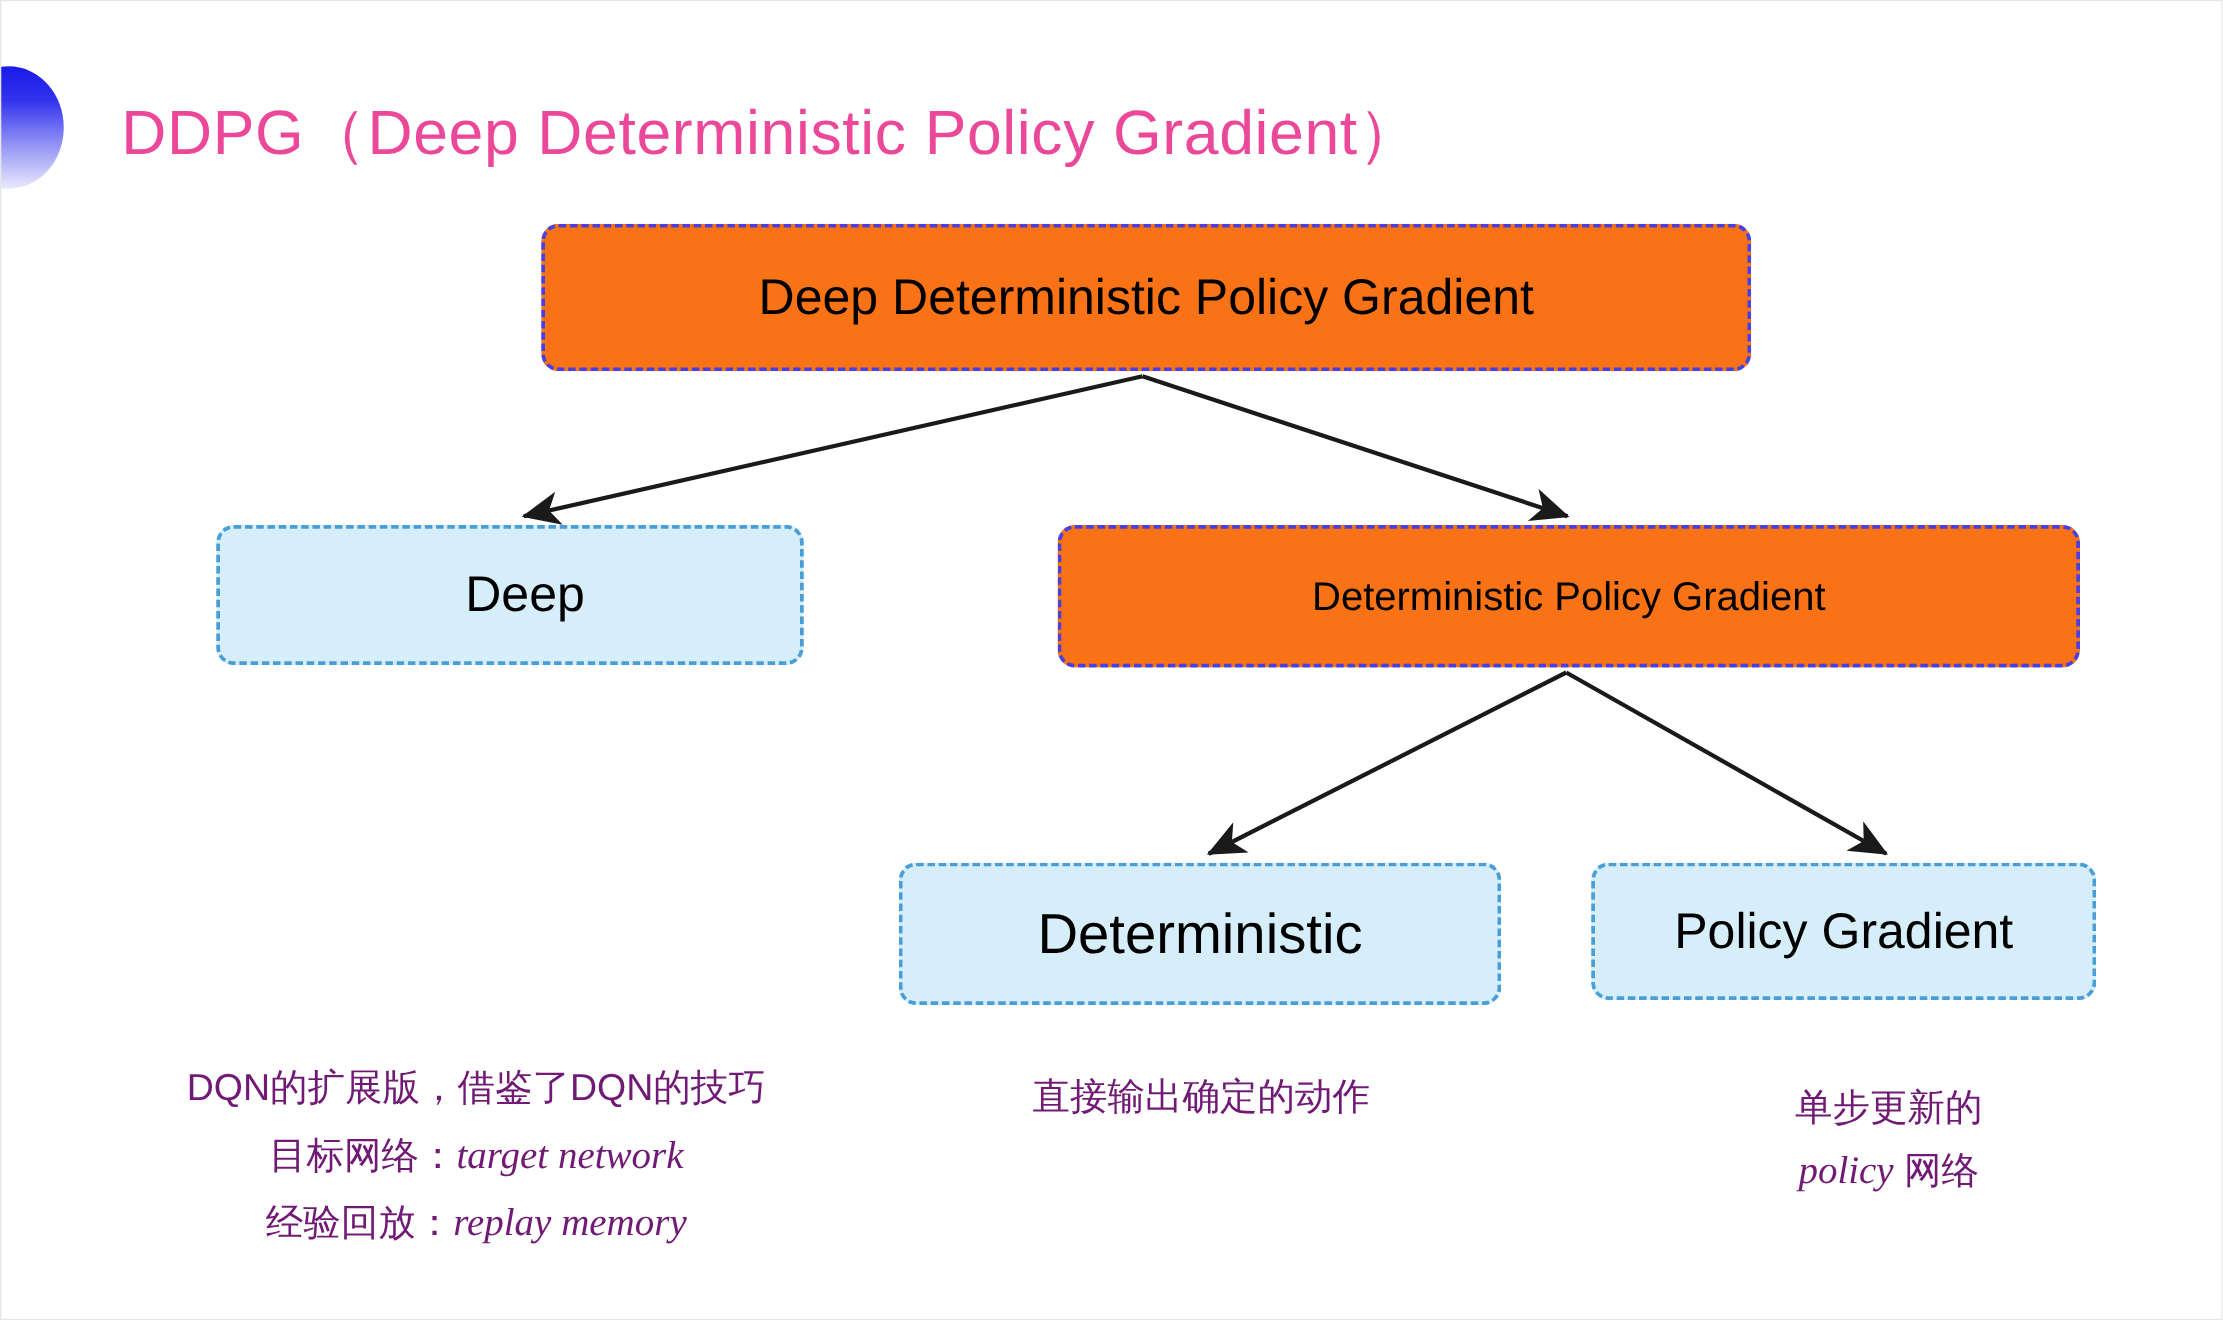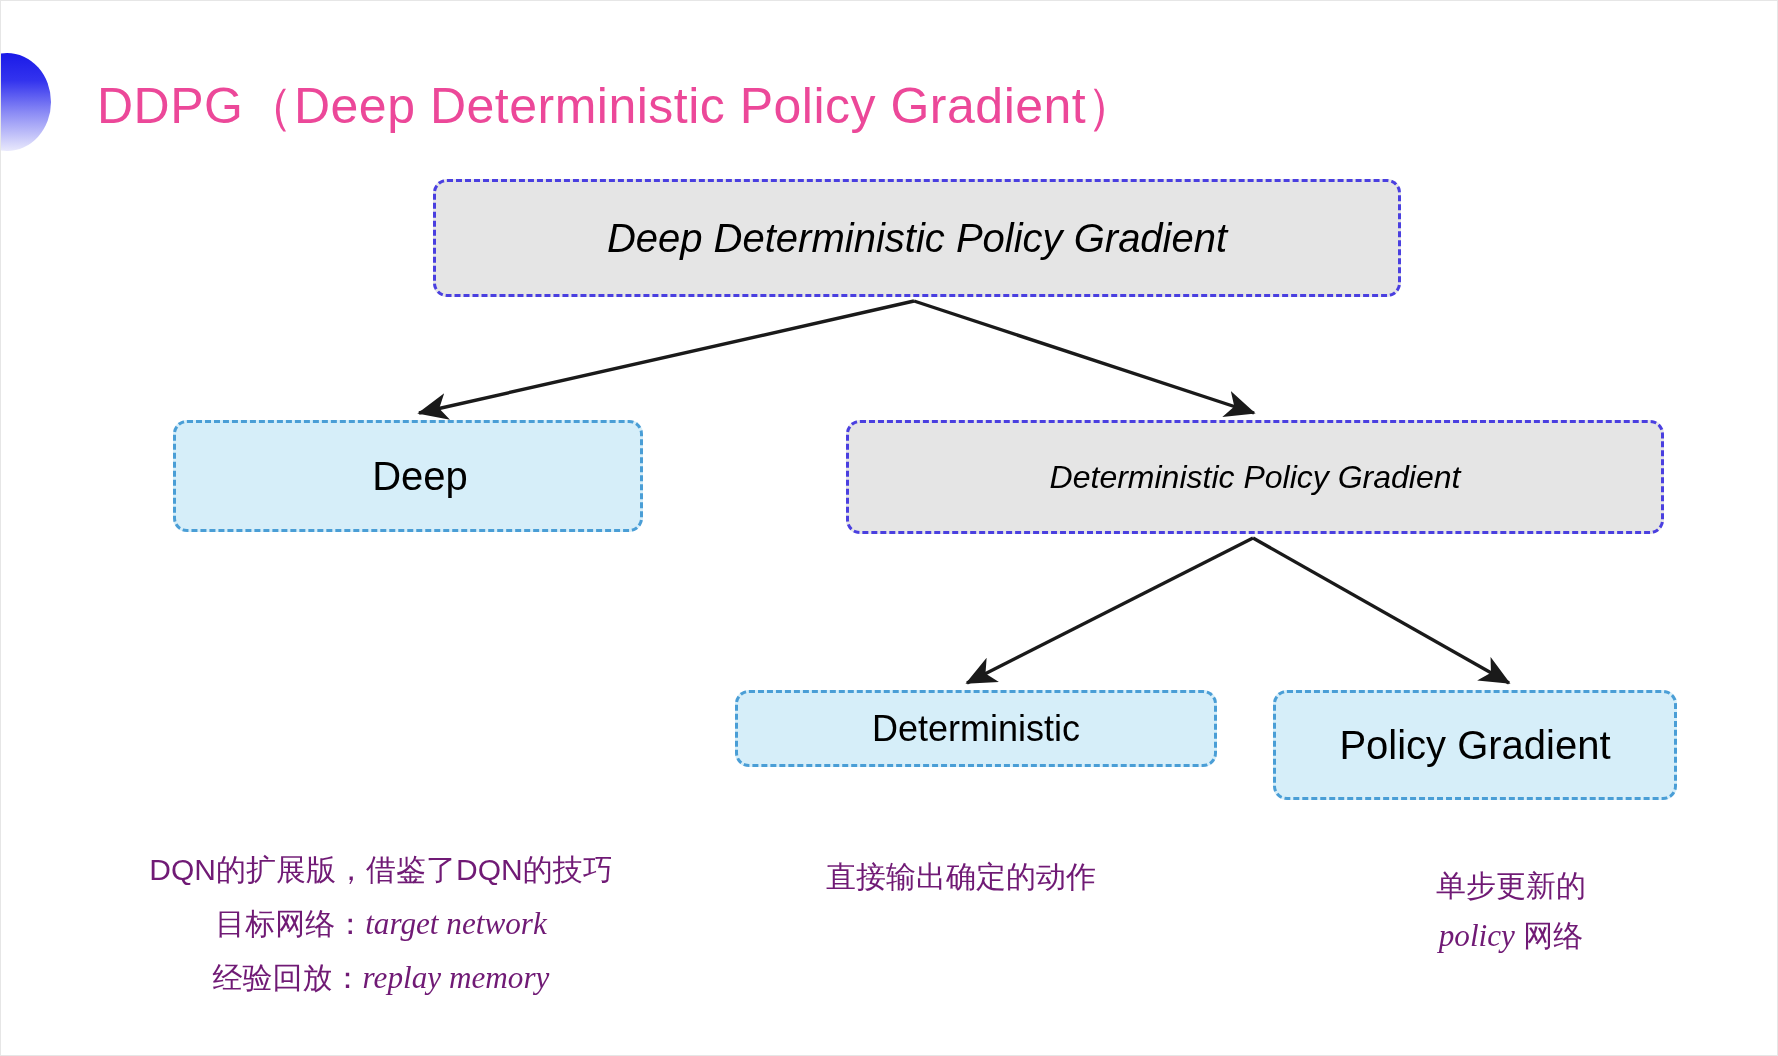--- a/index.html
+++ b/index.html
@@ -47,46 +47,44 @@
     box-sizing: border-box;
     display: flex;
     align-items: center;
     justify-content: center;
     text-align: center;
     color: #000000;
     border-radius: 14px;
     line-height: 1.15;
   }
   .node.purple {
-    background: #e5e5e5;
+    background: #f97316;
     border: 3px dashed #4a3fe0;
-    font-style: italic;
   }
   .node.blue {
     background: #d6eef9;
     border: 3px dashed #4a9ed6;
   }
 
   #node-root {
     left: 432px; top: 178px; width: 968px; height: 118px;
     font-size: 40px;
   }
   #node-deep {
     left: 172px; top: 419px; width: 470px; height: 112px;
     font-size: 40px;
     padding-left: 24px;
   }
   #node-dpg {
     left: 845px; top: 419px; width: 818px; height: 114px;
     font-size: 32px;
   }
   #node-deterministic {
-    left: 718px; top: 689px; width: 482px; height: 77px;
-    font-size: 36px;
-    margin-left: 16px;
+    left: 718px; top: 689px; width: 482px; height: 114px;
+    font-size: 45px;
   }
   #node-policy-gradient {
     left: 1272px; top: 689px; width: 404px; height: 110px;
     font-size: 40px;
   }
 
   
   #arrow-layer {
     position: absolute;
     left: 0; top: 0;

